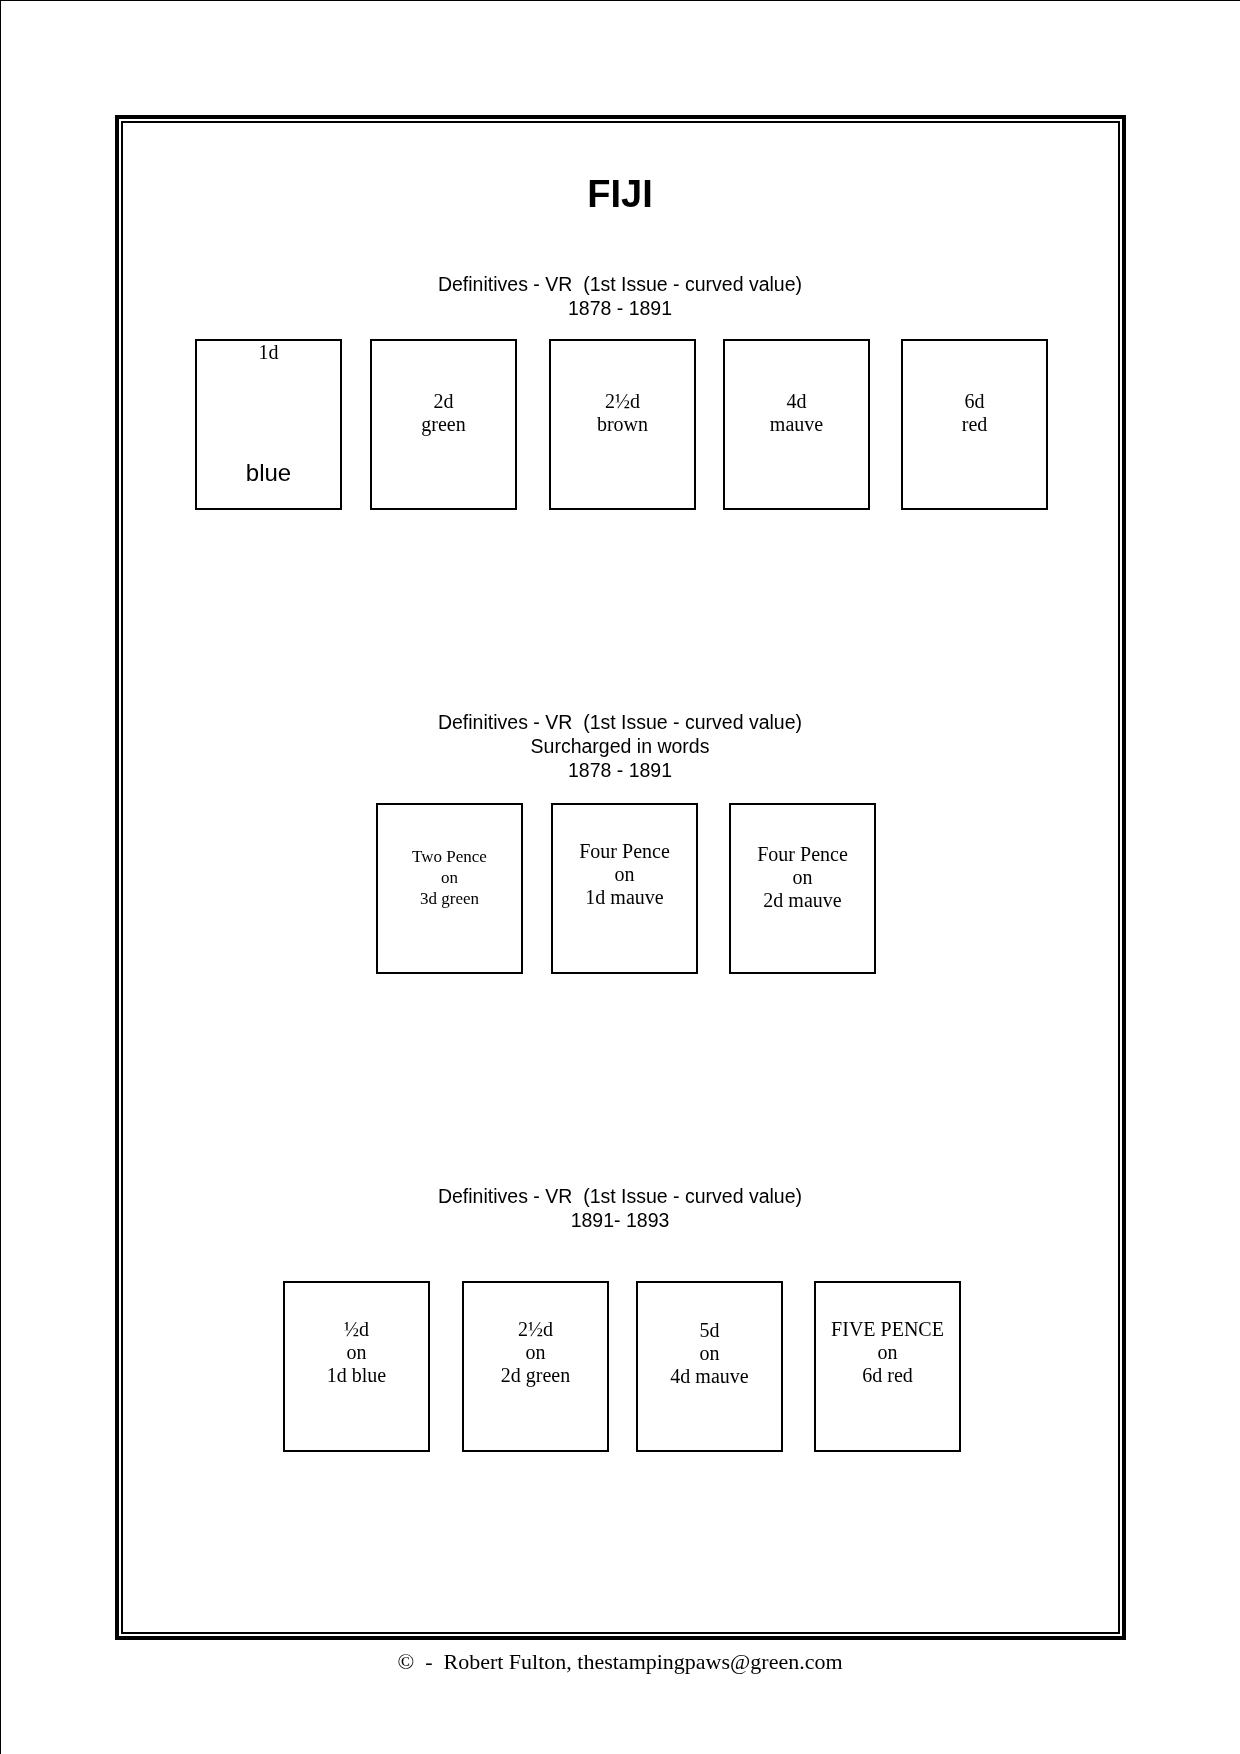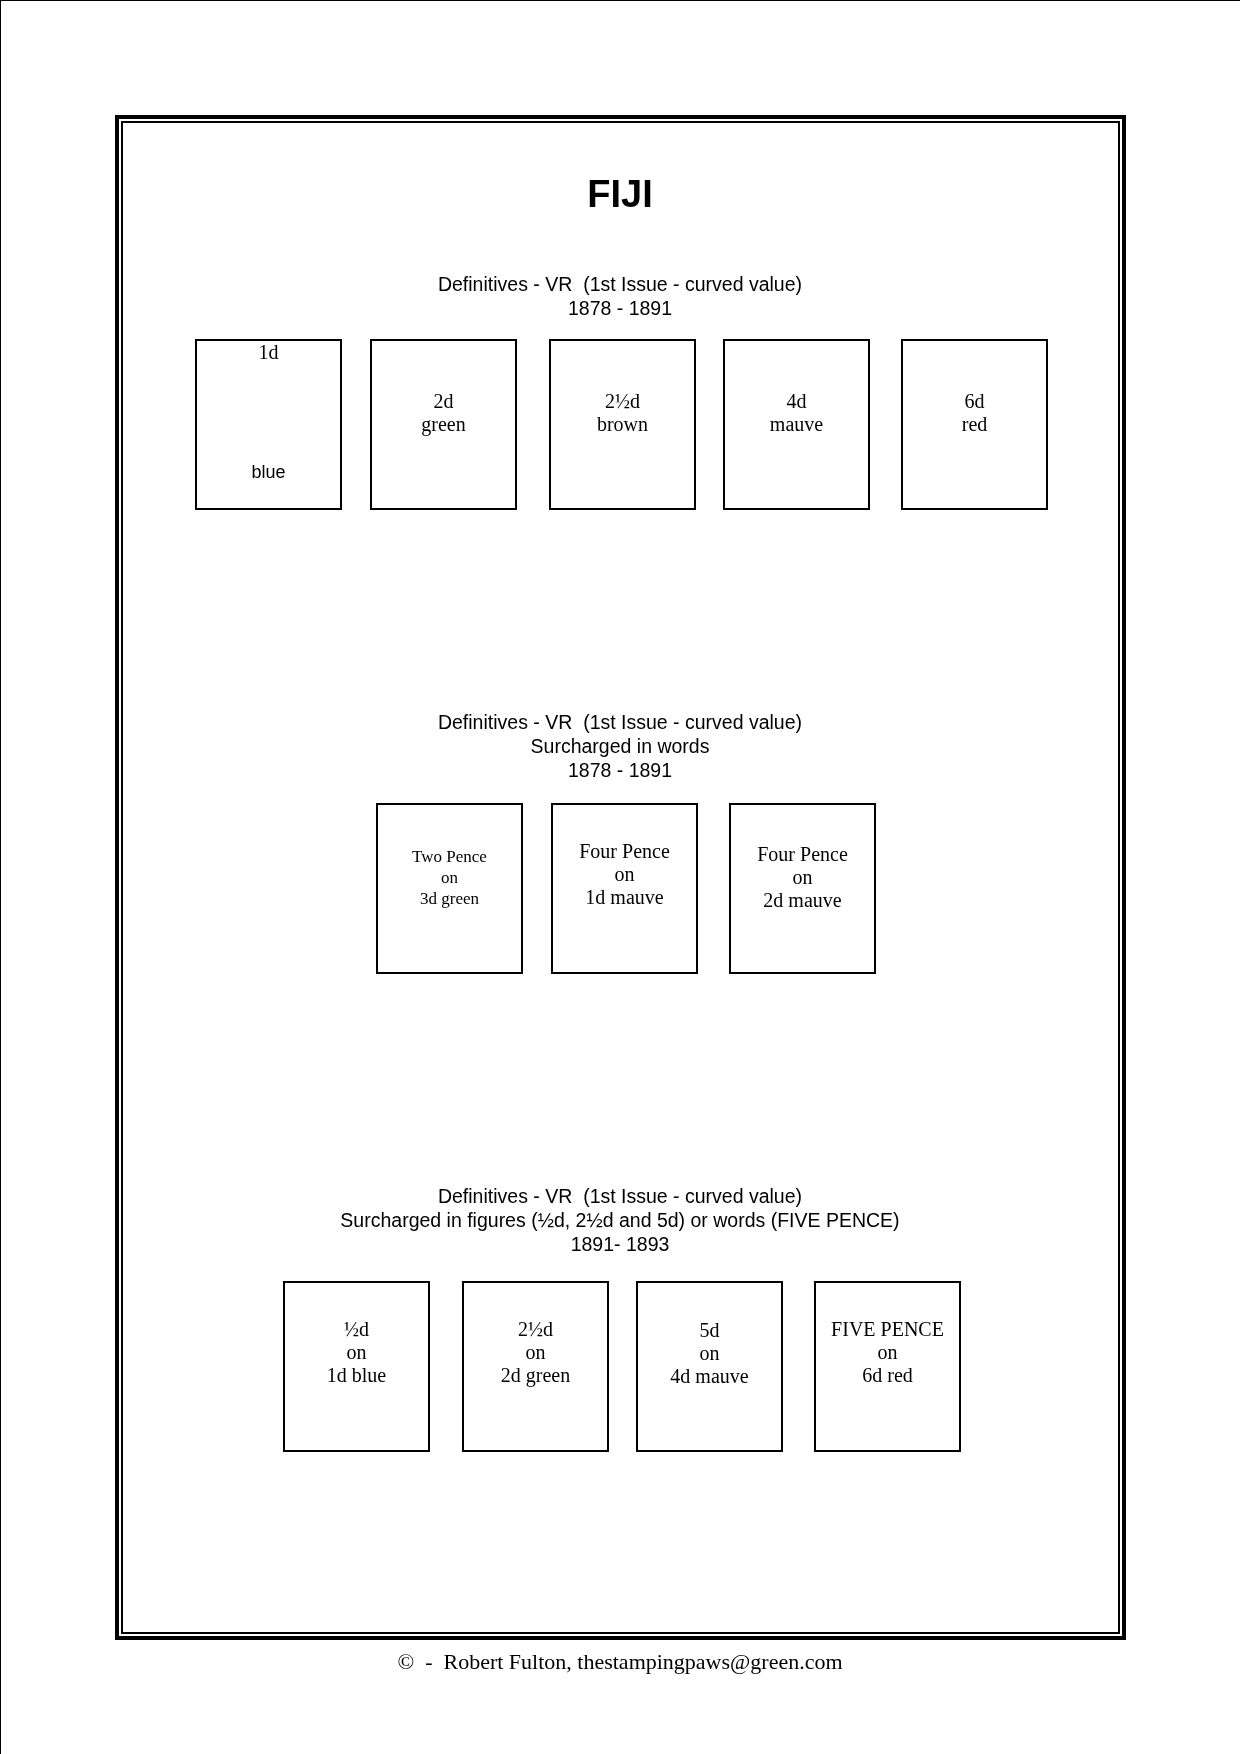--- a/index.html
+++ b/index.html
@@ -35,21 +35,21 @@
     .section-head div { white-space: pre; }
 
     .stamp {
       position: absolute; box-sizing: border-box;
       width: 147px; height: 171px;
       border: 2px solid #000; background: #fff;
       display: flex; flex-direction: column; align-items: center; justify-content: center;
       text-align: center;
     }
     .stamp .ln { font-family: "Liberation Serif", serif; font-size: 20px; line-height: 23px; white-space: nowrap; }
-    .stamp .ln.sans { font-family: "Liberation Sans", sans-serif; font-size: 18px; margin-top: 21px; }
+    .stamp .ln.sans { font-family: "Liberation Sans", sans-serif; font-size: 24px; margin-top: 21px; }
     .stamp.small .ln { font-size: 17px; line-height: 21px; }
     .stamp.s1 { padding-bottom: 24px; }
     .stamp.s2 { padding-bottom: 22px; }
     .stamp.s3 { padding-bottom: 28px; }
 
     .footer {
       position: absolute; left: 0; width: 1240px; top: 1648px;
       text-align: center; font-family: "Liberation Serif", serif;
       font-size: 22px; line-height: 28px; white-space: pre;
     }
@@ -108,21 +108,20 @@
   <div class="ln">1d mauve</div>
 </div>
 <div class="stamp s2" style="left:729px; top:803px;">
   <div class="ln">Four Pence</div>
   <div class="ln">on</div>
   <div class="ln">2d mauve</div>
 </div>
 
 <div class="section-head" style="top:1184px;">
   <div>Definitives - VR  (1st Issue - curved value)</div>
-  <div>Surcharged in figures (½d, 2½d and 5d) or words (FIVE PENCE)</div>
   <div>1891- 1893</div>
 </div>
 
 <div class="stamp s3" style="left:283px; top:1281px;">
   <div class="ln">½d</div>
   <div class="ln">on</div>
   <div class="ln">1d blue</div>
 </div>
 <div class="stamp s3" style="left:462px; top:1281px;">
   <div class="ln">2½d</div>

